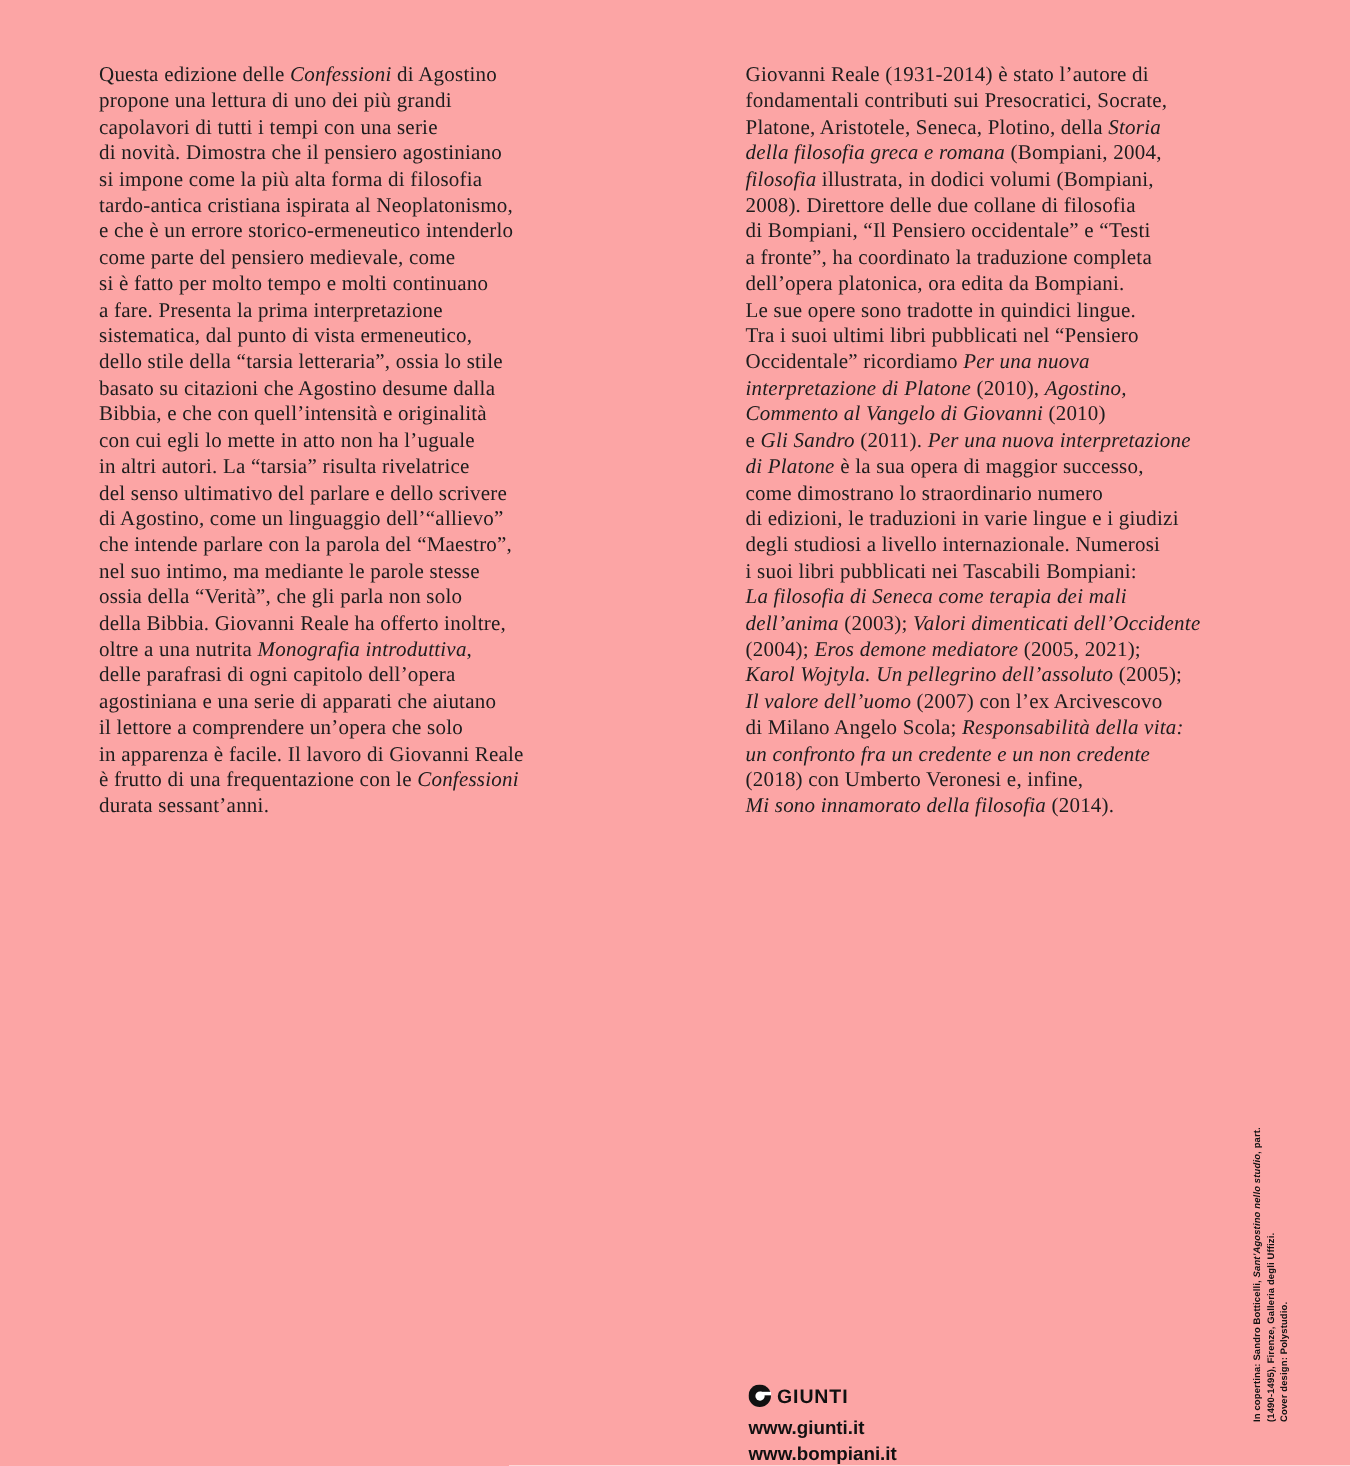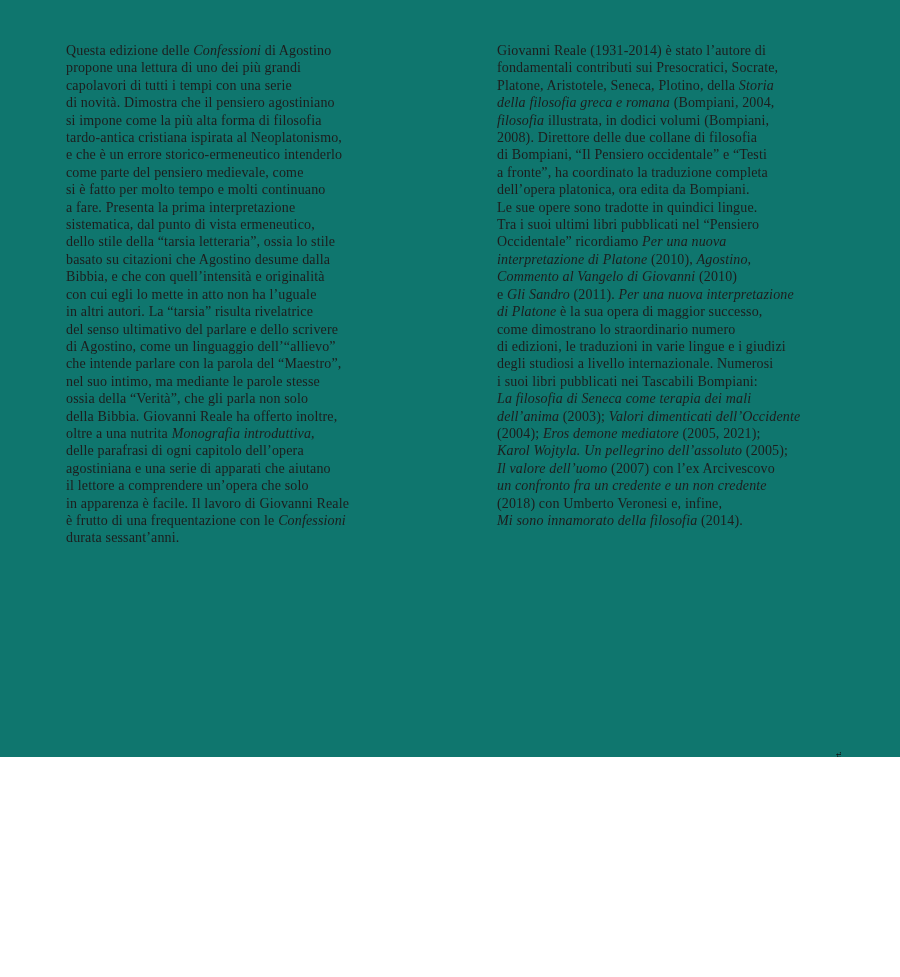--- a/index.html
+++ b/index.html
@@ -1,20 +1,20 @@
 <!DOCTYPE html>
 <html><head>
 <meta charset="utf-8">
 <style>
   html, body { margin: 0; padding: 0; background: #ffffff; }
   .page {
     position: relative;
     width: 900px;
-    height: 757px;
-    background: #0f766e;
+    height: 977px;
+    background: #fca5a5;
     overflow: hidden;
     font-family: "Liberation Serif", serif;
     color: #1d1d1d;
   }
   .textcol {
     position: absolute;
     top: 42px;
     font-size: 14px;
     line-height: 17.4px;
     letter-spacing: 0.15px;
@@ -124,20 +124,21 @@
       <div class="line"><span class="it">di Platone</span><span> è la sua opera di maggior successo,</span></div>
       <div class="line"><span>come dimostrano lo straordinario numero</span></div>
       <div class="line"><span>di edizioni, le traduzioni in varie lingue e i giudizi</span></div>
       <div class="line"><span>degli studiosi a livello internazionale. Numerosi</span></div>
       <div class="line"><span>i suoi libri pubblicati nei Tascabili Bompiani:</span></div>
       <div class="line"><span class="it">La filosofia di Seneca come terapia dei mali</span></div>
       <div class="line"><span class="it">dell’anima</span><span> (2003); </span><span class="it">Valori dimenticati dell’Occidente</span></div>
       <div class="line"><span>(2004); </span><span class="it">Eros demone mediatore</span><span> (2005, 2021);</span></div>
       <div class="line"><span class="it">Karol Wojtyla. Un pellegrino dell’assoluto</span><span> (2005);</span></div>
       <div class="line"><span class="it">Il valore dell’uomo</span><span> (2007) con l’ex Arcivescovo</span></div>
+      <div class="line"><span>di Milano Angelo Scola; </span><span class="it">Responsabilità della vita:</span></div>
       <div class="line"><span class="it">un confronto fra un credente e un non credente</span></div>
       <div class="line"><span>(2018) con Umberto Veronesi e, infine,</span></div>
       <div class="line"><span class="it">Mi sono innamorato della filosofia</span><span> (2014).</span></div>
     </div>
 
   <div class="publisher-block">
     <div class="logo-row">
       <svg class="logo-mark" viewBox="0 0 16 16" aria-hidden="true">
         <circle cx="8" cy="8" r="8" fill="#111111"></circle>
         <circle cx="8.2" cy="8.2" r="3.3" fill="#ffffff"></circle>

